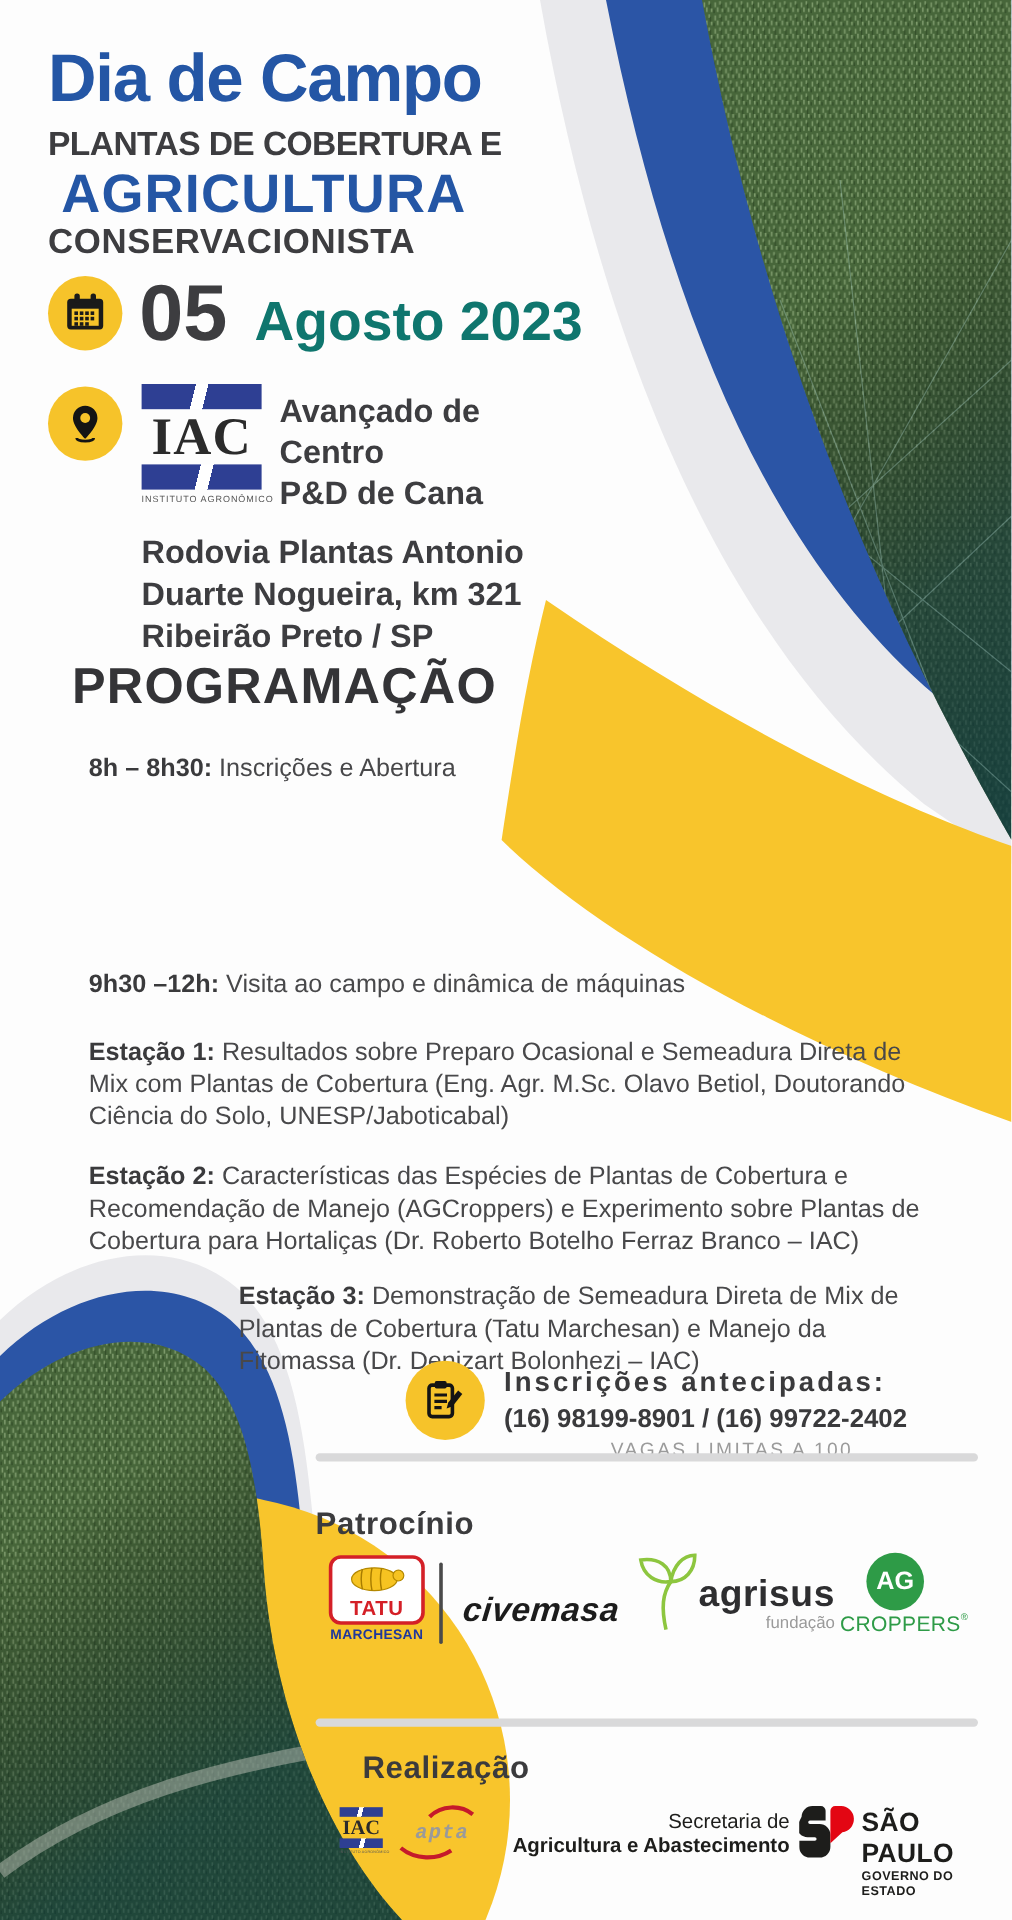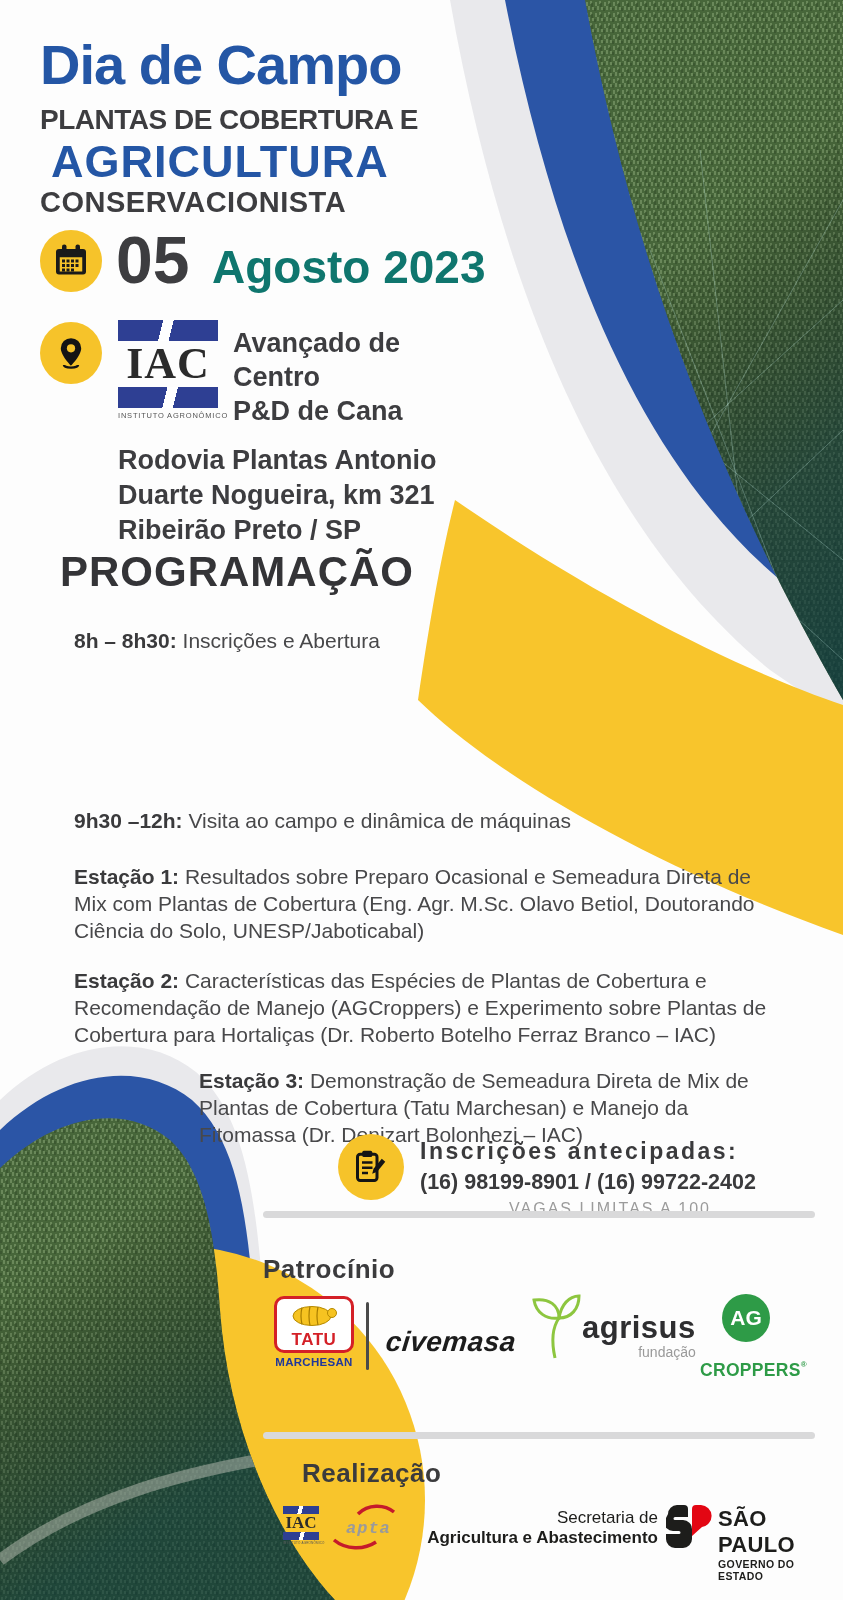--- a/index.html
+++ b/index.html
@@ -70,21 +70,21 @@
   .civemasa{left:386px;top:1326px;font-size:28px;font-weight:700;font-style:italic;color:#1c1c1c;
             letter-spacing:0.5px;transform:skewX(-6deg);}
 
   .agrisus{left:528px;top:1292px;display:flex;align-items:flex-end;}
   .agrisus-name{font-size:31px;font-weight:700;color:#2e2e30;letter-spacing:0.5px;line-height:30px;}
   .agrisus-sub{font-size:14px;color:#9a9a9a;text-align:right;margin-top:1px;}
 
   .agc{left:700px;top:1294px;width:92px;text-align:center;}
   .agc-circle{width:48px;height:48px;border-radius:50%;background:#2e9b47;color:#fff;font-weight:700;font-size:21px;
               display:flex;align-items:center;justify-content:center;margin:0 auto;}
-  .agc-bottom{color:#2e9b47;font-weight:700;font-size:17.5px;letter-spacing:0.3px;margin-top:18px;}
+  .agc-bottom{color:#2e9b47;font-weight:400;font-size:17.5px;letter-spacing:0.3px;margin-top:1px;}
   .agc-reg{font-size:8px;vertical-align:top;}
 
   .apta{left:330px;top:1500px;width:70px;height:56px;}
   .apta-text{position:absolute;left:16px;top:19px;font-size:17px;font-style:italic;color:#9a9a9a;font-weight:700;letter-spacing:1px;font-family:Liberation Mono, monospace;}
 
   .secretaria{left:420px;top:1508px;width:238px;text-align:right;color:#1d1d1b;}
   .secretaria .l1{font-size:17px;}
   .secretaria .l2{font-size:17px;font-weight:700;}
 
   .spmark{left:666px;top:1505px;}

